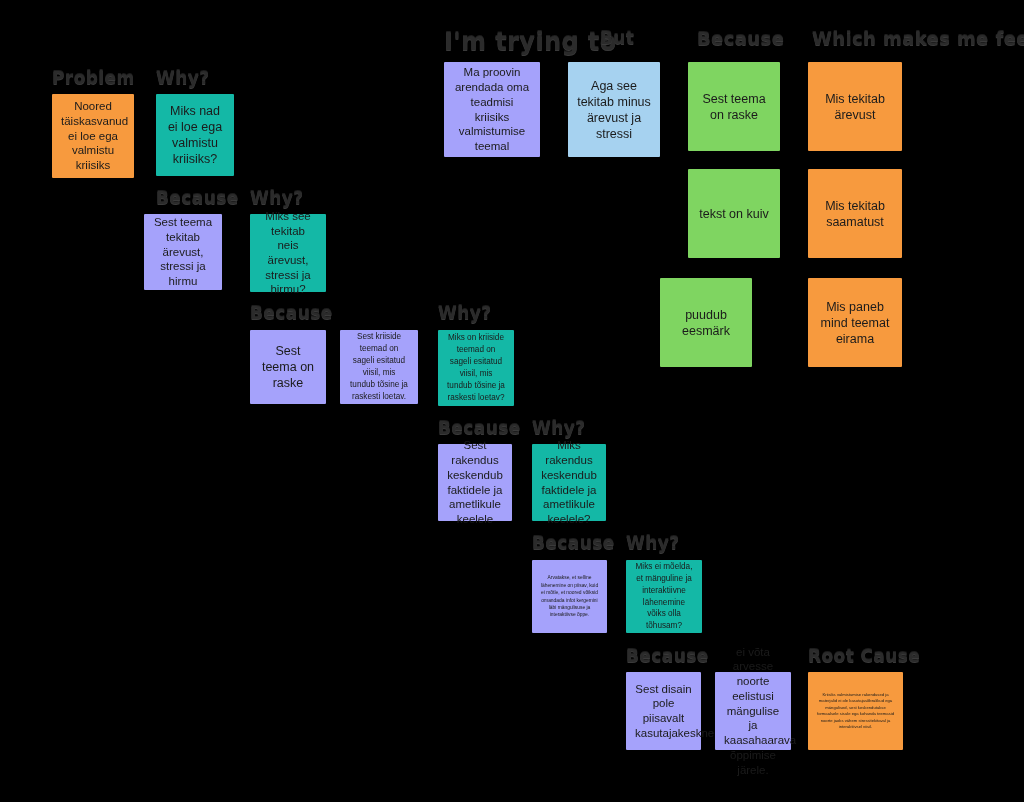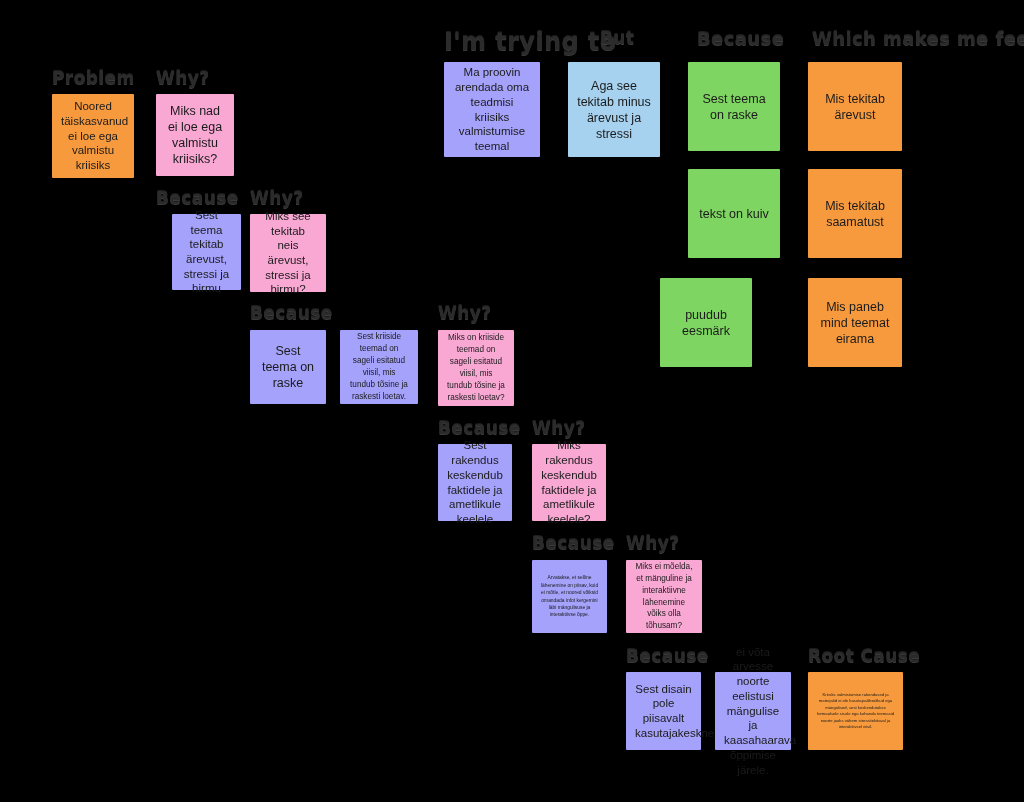--- a/index.html
+++ b/index.html
@@ -63,21 +63,21 @@
     right:-5px;
     width:6px;
     bottom:-4px;
     background:inherit;
     opacity:.85;
     transform:skewY(-3deg);
     z-index:-1;
   }
 
   .c-orange{background:#F79A3E;}
-  .c-yellow{background:#f9a8d4;align-items:center;}
+  .c-yellow{background:#14b8a6;align-items:center;}
   .c-purple{background:#A5A2FB;}
   .c-blue  {background:#A6D2F0;}
   .c-green {background:#7FD561;}
 
   .s-lg{font-size:12.5px;}
   .s-md{font-size:11.5px;}
   .s-sm{font-size:8.2px;line-height:1.45;}
   .s-xs{font-size:4.9px;line-height:1.5;}
   .s-xxs{font-size:4.2px;line-height:1.55;}
 </style>
@@ -90,21 +90,21 @@
   <div class="note c-orange s-md" style="left:52px; top:94px; width:82px; height:84px;">
     <span class="txt">Noored täiskasvanud ei loe ega valmistu kriisiks</span>
   </div>
 
   <div class="hdr" style="left:156px; top:68px;  font-size:17px;">Why?</div>
   <div class="note c-yellow s-lg" style="left:156px; top:94px; width:78px; height:82px;">
     <span class="txt">Miks nad ei loe ega valmistu kriisiks?</span>
   </div>
 
   <div class="hdr" style="left:156px; top:188px; font-size:17px;">Because</div>
-  <div class="note c-purple s-md" style="left:172px; top:214px; width:69px; height:76px;">
+  <div class="note c-purple s-md" style="left:144px; top:214px; width:78px; height:76px;">
     <span class="txt">Sest teema tekitab ärevust, stressi ja hirmu</span>
   </div>
 
   <div class="hdr" style="left:250px; top:188px; font-size:17px;">Why?</div>
   <div class="note c-yellow s-md" style="left:250px; top:214px; width:76px; height:78px;">
     <span class="txt">Miks see tekitab neis ärevust, stressi ja hirmu?</span>
   </div>
 
   <div class="hdr" style="left:250px; top:303px; font-size:17px;">Because</div>
   <div class="note c-purple s-lg" style="left:250px; top:330px; width:76px; height:74px;">

